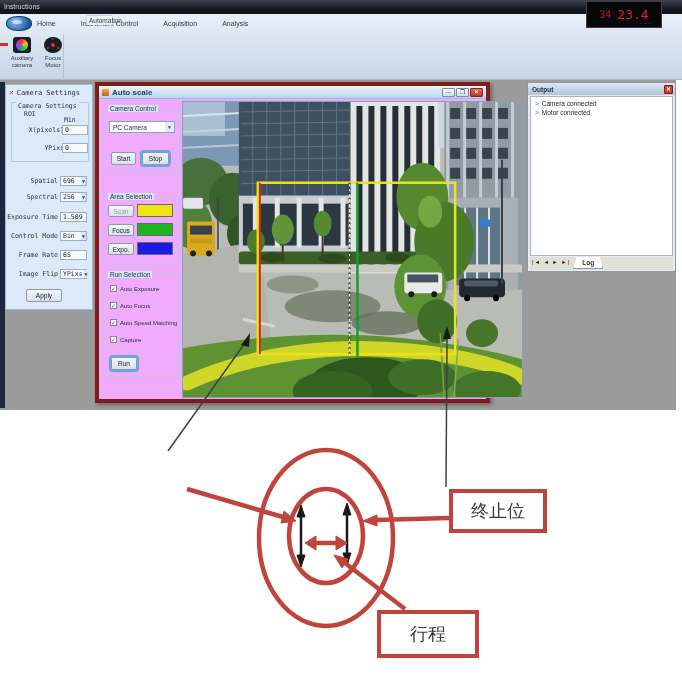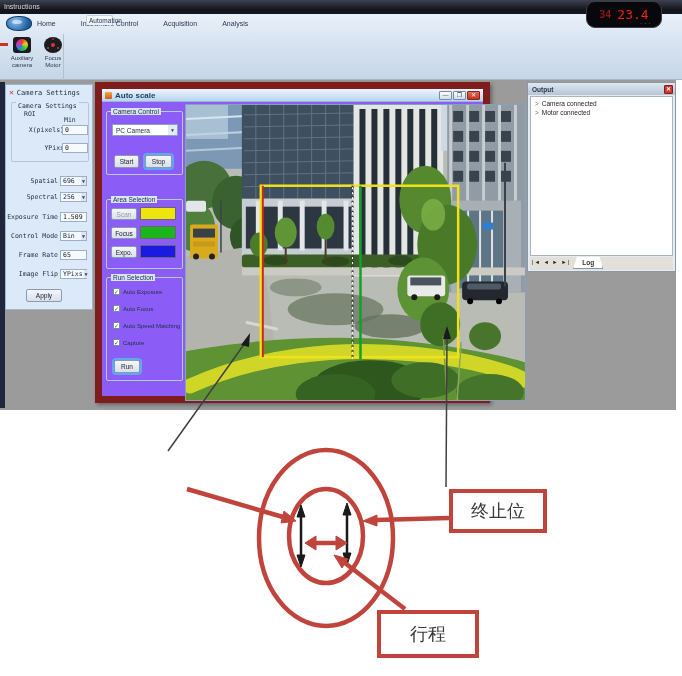--- a/index.html
+++ b/index.html
@@ -6,21 +6,21 @@
   html,body { width:682px; height:676px; background:#fff; overflow:hidden;
               font-family:"Liberation Sans", sans-serif; }
   #page { position:relative; width:682px; height:676px; background:#fff; }
 
   
   #app { position:absolute; left:0; top:0; width:682px; height:410px; }
   #titlebar { position:absolute; left:0; top:0; width:682px; height:14px;
               background:linear-gradient(#3c4250,#14161d 70%); color:#d4d8de;
               font-size:7px; line-height:14px; padding-left:4px; }
   #led { position:absolute; left:586px; top:1px; width:76px; height:27px;
-         background:#07070c; border:1px solid #3b3b44; border-radius:9px;
+         background:#07070c; border:1px solid #3b3b44; border-radius:0;
          display:flex; align-items:center; justify-content:center; gap:6px;
          font-family:"DejaVu Sans Mono", monospace; z-index:5;}
   #led .lsmall { color:#8c1a12; font-size:10px; font-weight:bold;}
   #led .lbig { color:#ee2015; font-size:13px; font-weight:normal; }
   #led .lticks{ position:absolute; bottom:1px; right:8px; color:#8a93a0; font-size:4px; letter-spacing:2px;}
 
   #ribbon { position:absolute; left:0; top:14px; width:682px; height:66px;
             background:linear-gradient(#e9f0f9,#d4e1ef 55%,#c6d6e8);
             border-bottom:1px solid #a8b6c6; }
   #appbtn { position:absolute; left:6px; top:2px; width:26px; height:15px;
@@ -74,21 +74,21 @@
   .sel .arr { margin-left:auto; font-size:5px; background:#dbe6f2; height:100%;
               display:flex; align-items:center; padding:0 1px; color:#445; }
   .btn { background:linear-gradient(#f4f7fa,#d8e0ea); border:1px solid #8a9ab0;
          border-radius:2px; font-size:6.5px; color:#223;
          display:flex; align-items:center; justify-content:center;
          font-family:"Liberation Sans", sans-serif; }
   #cs-apply { position:absolute; left:20px; top:204px; width:36px; height:13px; }
 
   
   #aswin { position:absolute; left:95px; top:2px; width:395px; height:321px;
-           background:#8b5cf6; border:7px solid #7f1d1d; box-shadow:2px 2px 4px rgba(0,0,0,.35); }
+           background:#f0abfc; border:4px solid #7f1d1d; box-shadow:2px 2px 4px rgba(0,0,0,.35); }
   #as-title { position:absolute; left:0; top:0; width:100%; height:13px;
               background:linear-gradient(#eef6fe,#b8d4ee); border-bottom:1px solid #9ab8d8;
               display:flex; align-items:center; font-size:8px; font-weight:bold; color:#1c3a5e;
               padding-left:3px; gap:3px; }
   #as-title .wicon { width:7px; height:7px; background:linear-gradient(#f4a83a,#d05a20); border-radius:1px; }
   #as-wbtns { position:absolute; right:3px; top:2px; display:flex; gap:1px; }
   .wbtn { width:13px; height:9px; border:1px solid #7a8aa0; border-radius:1px;
           background:linear-gradient(#fdfefe,#cfdcea); font-size:6px; line-height:7px;
           text-align:center; color:#345; }
   .wbtn.close { background:linear-gradient(#e8695a,#c03524); color:#fff; border-color:#8a2418; }

